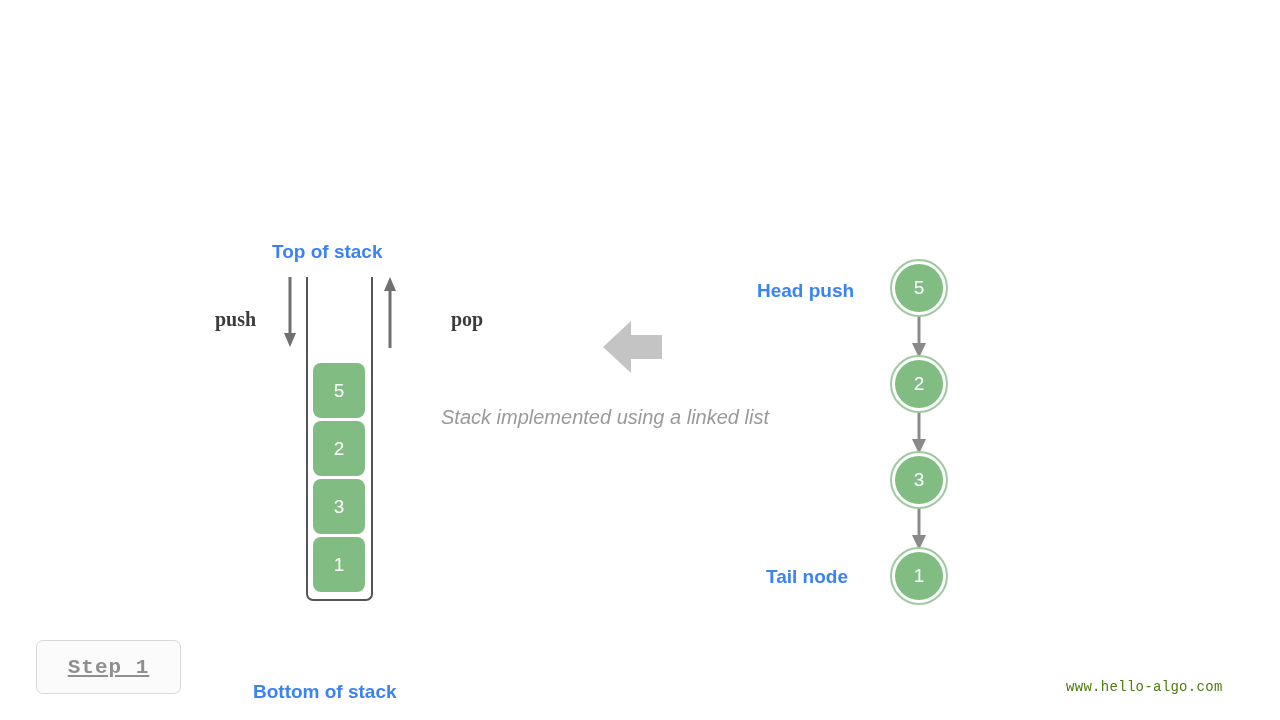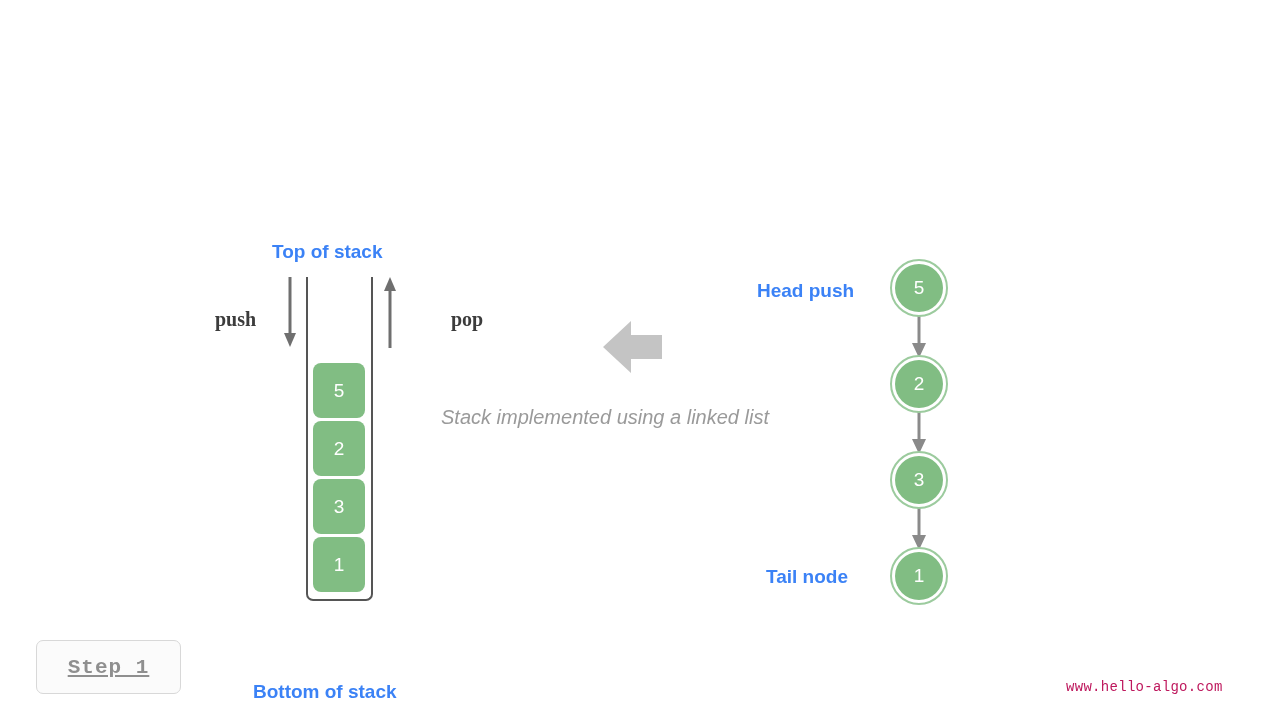--- a/index.html
+++ b/index.html
@@ -114,21 +114,21 @@
     font-weight: bold;
     font-size: 21px;
     letter-spacing: 1px;
     color: #8f8f8f;
   }
 
   
   #watermark {
     font-family: "Liberation Mono", monospace;
     font-size: 14px;
-    color: #be185d;
+    color: #4d7c0f;
     white-space: nowrap;
     letter-spacing: 0.3px;
   }
 
   svg { display: block; overflow: visible; }
 </style>
 </head>
 <body>
 
 <div id="canvas">

